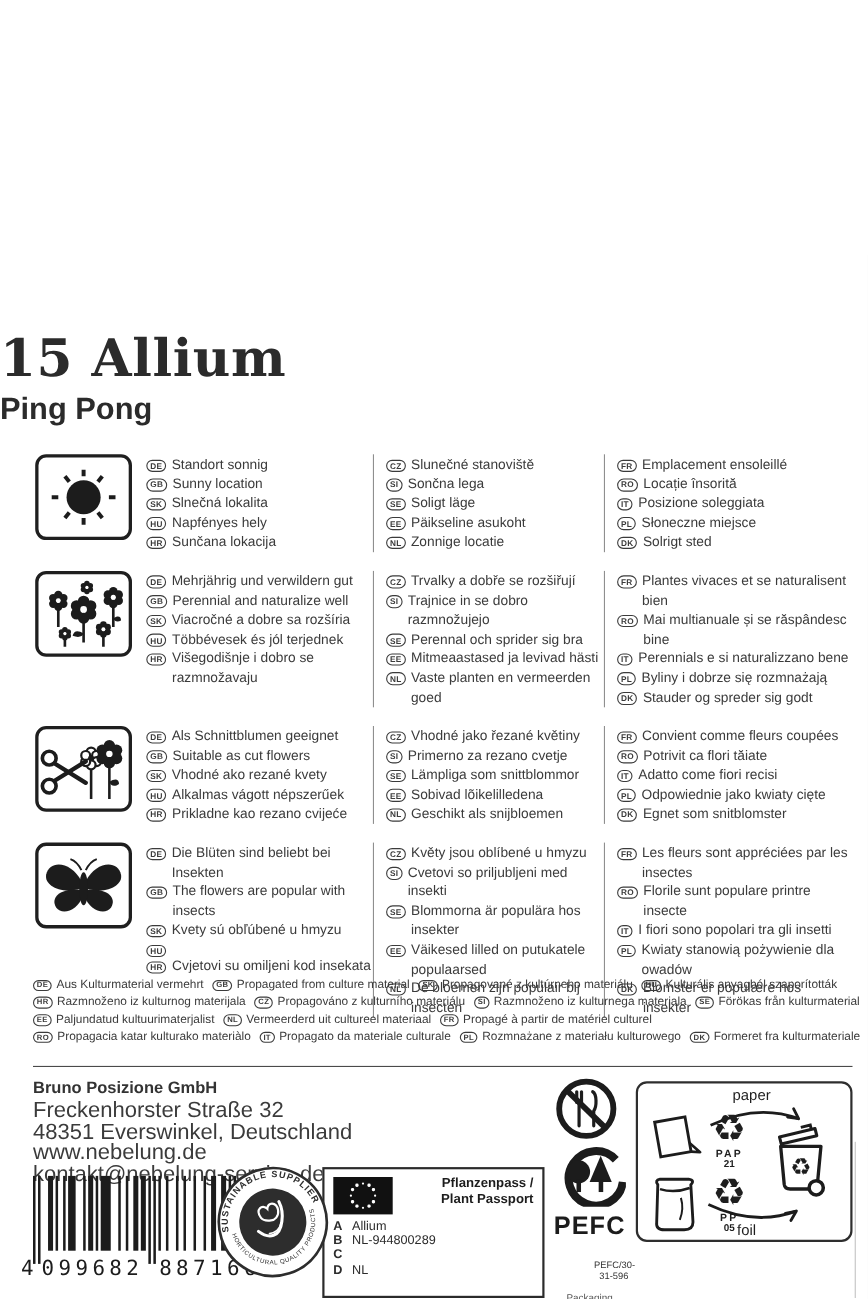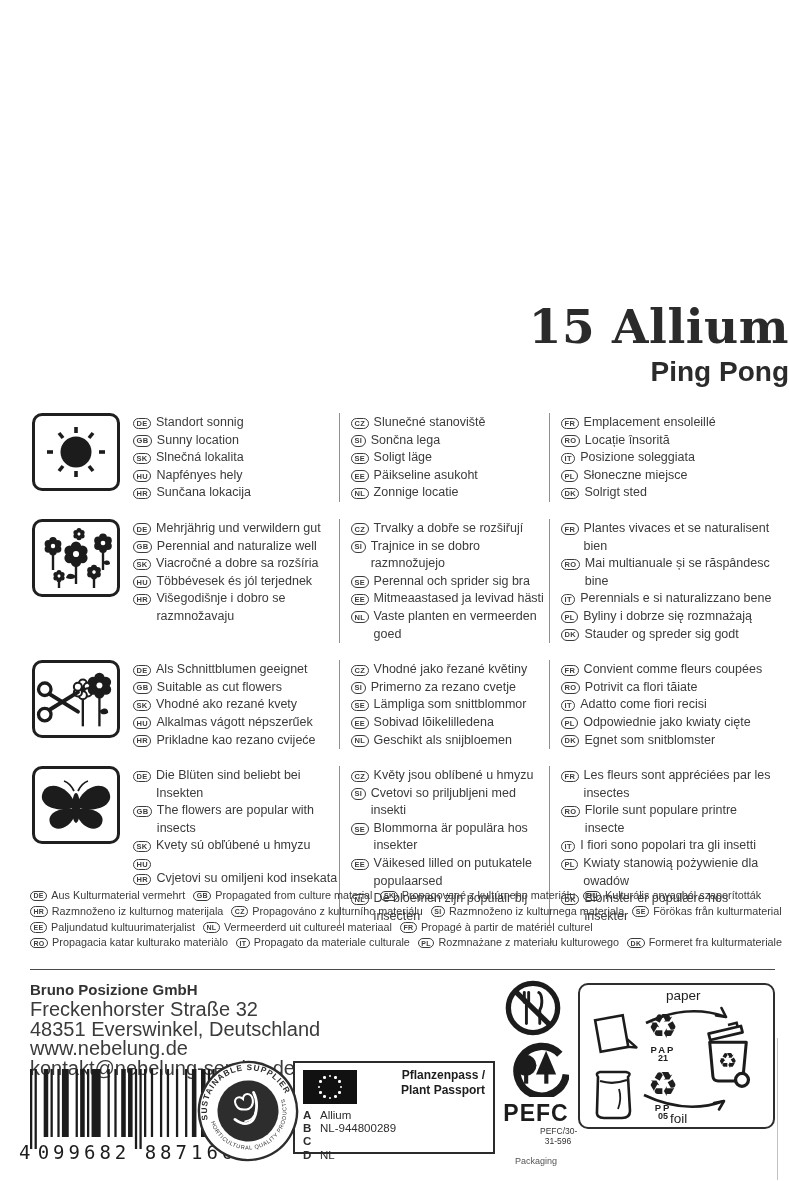--- a/index.html
+++ b/index.html
@@ -2,21 +2,21 @@
 <html><head>
 <meta charset="utf-8">
 <style>
   * { margin:0; padding:0; box-sizing:border-box; }
   html,body { background:#e8e8e8; }
   body { width:789px; height:1181px; position:relative; margin:0 auto;
          font-family:"Liberation Sans", sans-serif; color:#3b3b3b; }
   .page { position:absolute; inset:0; background:#ffffff; overflow:hidden; }
 
   
-  .title-block { position:absolute; top:302px; left:0; right:0; text-align:right; }
+  .title-block { position:absolute; top:302px; left:0; right:0; text-align:left; }
   .title-main { font-family:"DejaVu Serif", serif; font-weight:bold; font-size:47px;
                 color:#2b2b2b; letter-spacing:0.5px; line-height:50px; }
   .title-sub  { font-family:"Liberation Sans", sans-serif; font-weight:bold; font-size:28px;
                 color:#2b2b2b; line-height:34px; margin-top:3px; }
 
   
   .features { position:absolute; top:413px; left:32px; width:748px; }
   .feature-row { display:flex; align-items:flex-start; margin-bottom:17px; }
   .icon-box { width:88px; height:78px; border:3.5px solid #1f1f1f; border-radius:10px;
               flex:none; display:flex; align-items:center; justify-content:center;
@@ -41,41 +41,41 @@
   .rule { position:absolute; top:969px; left:30px; width:745px; border-top:1.2px solid #4a4a4a; }
 
   
   .bottom { position:absolute; top:975px; left:0; width:789px; height:206px; }
 
   .address { position:absolute; left:30px; top:5px; }
   .address .co { font-weight:bold; font-size:15px; line-height:20px; color:#333; }
   .address div { font-size:20px; line-height:19.5px; }
 
   
-  .passport { position:absolute; left:293px; top:86px; width:202px; height:93px;
+  .passport { position:absolute; left:293px; top:86px; width:202px; height:119px;
               border:2px solid #2b2b2b; padding:6px 8px 4px 8px; background:#fff; }
   .eu-flag { position:absolute; left:8px; top:7px; width:54px; height:34px; background:#111; }
   .eu-flag i { position:absolute; width:2.6px; height:2.6px; background:#fff; border-radius:50%; }
   .pp-title { position:absolute; right:8px; top:5px; width:108px; text-align:right;
               font-weight:bold; font-size:12px; line-height:14.5px; color:#1d1d1d; }
   .pp-rows { position:absolute; left:8px; top:46px; right:8px; }
   .pp-row { display:flex; font-size:11.5px; line-height:13.2px; color:#2c2c2c; }
   .pp-key { width:17px; font-weight:bold; }
 
   
   .barcode { position:absolute; left:14px; top:88px; }
   
   .seal { position:absolute; left:196px; top:84px; width:104px; height:104px;
           transform:rotate(-18deg); }
 
   
   .no-cutlery { position:absolute; left:504px; top:4px; }
   .pefc { position:absolute; left:496px; top:66px; width:80px; text-align:center; }
   .pefc .word { font-weight:bold; font-size:23px; letter-spacing:1px; color:#1c1c1c; line-height:24px; }
-  .pefc .lic { font-size:8.5px; color:#333; margin-top:1px;padding-left:44px; }
+  .pefc .lic { font-size:8.5px; color:#333; margin-top:19px;padding-left:44px; }
   .pefc .cap { font-size:9px; color:#555; margin-top:10px; }
 
   
   .recycle-box { position:absolute; left:578px; top:8px; width:197px; height:146px;
                  border:2.5px solid #2e2e2e; border-radius:10px; background:#fff; }
   .recycle-box .abs { position:absolute; }
   .tri { position:relative; width:42px; height:52px; text-align:center; }
   .tri .glyph { font-size:34px; line-height:38px; color:#1e1e1e; font-family:"DejaVu Sans", sans-serif; }
   .tri .num { position:absolute; top:14px; left:0; right:0; text-align:center;
               font-size:9px; font-weight:bold; color:#1e1e1e;margin-top:32px; }

